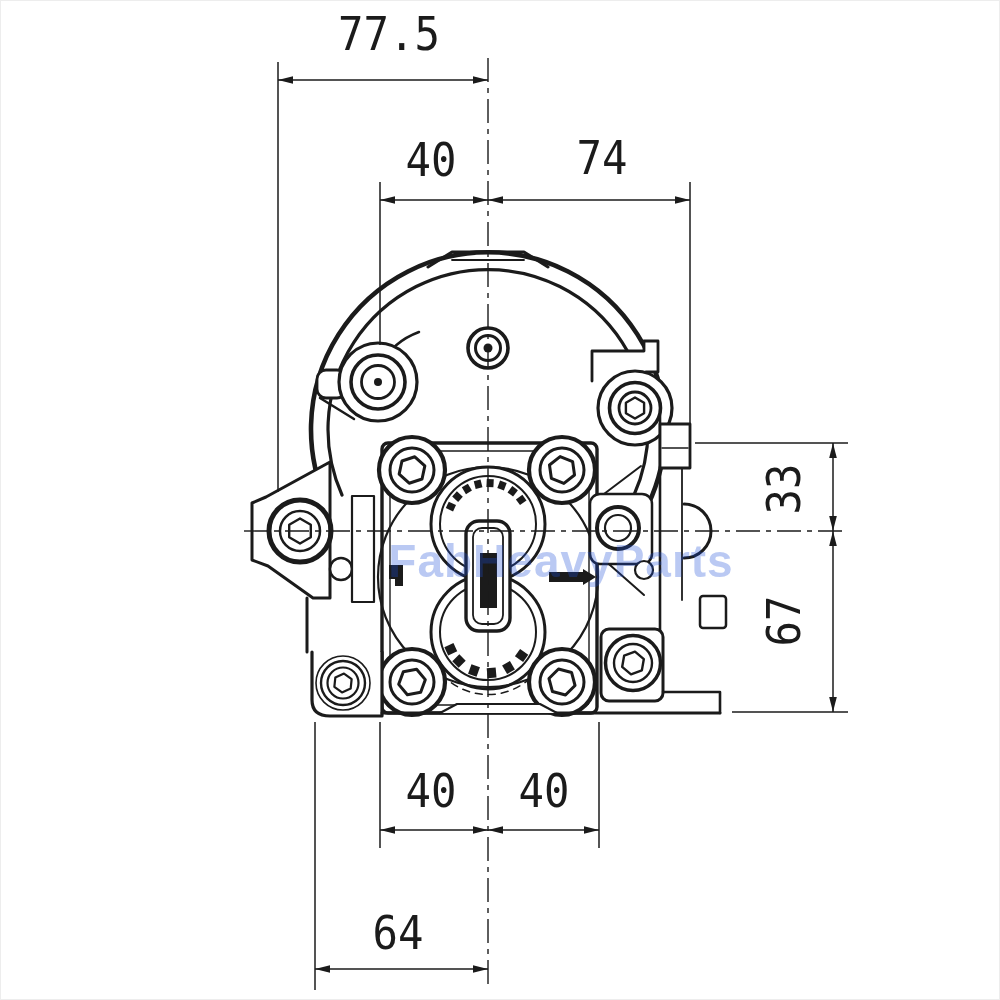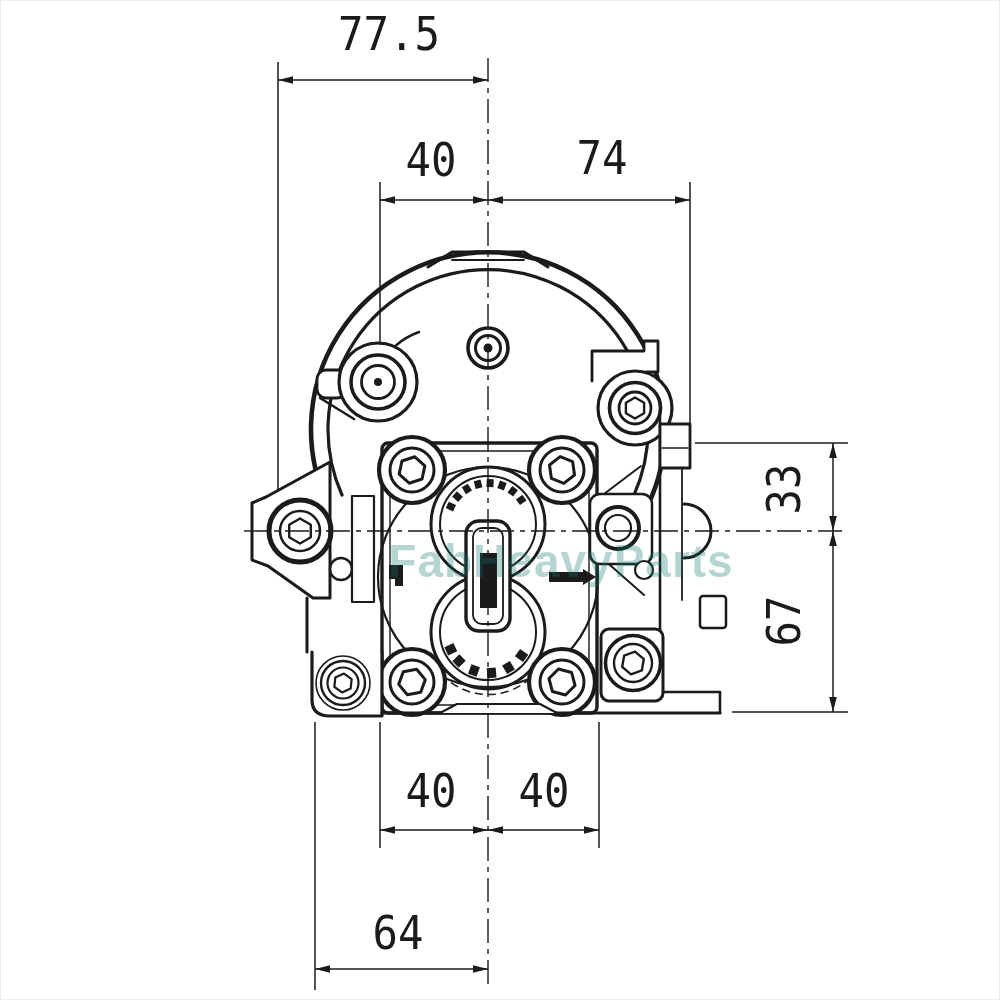--- a/index.html
+++ b/index.html
@@ -11,21 +11,21 @@
   #drawing-svg{position:absolute;left:0;top:0;}
   .dim-label{
     position:absolute;font-size:46px;line-height:1;color:#1b1b1b;
     transform:translate(-50%,-50%) scaleX(.92);white-space:nowrap;
     font-family:"DejaVu Sans Mono", monospace;
   }
   .dim-label.vert{transform:translate(-50%,-50%) rotate(-90deg) scaleX(.92);}
   .watermark{
     position:absolute;left:561px;top:561px;transform:translate(-50%,-50%);
     font-family:"Liberation Sans", sans-serif;font-weight:bold;font-size:46px;
-    color:#0f766e;opacity:.30;letter-spacing:1px;white-space:nowrap;
+    color:#1d4ed8;opacity:.30;letter-spacing:1px;white-space:nowrap;
   }
 </style>
 </head>
 <body>
 
 <div id="canvas">
 
   <svg id="drawing-svg" width="1000" height="1000" viewBox="0 0 1000 1000">
 
     <g stroke="#1b1b1b" fill="none" stroke-linecap="round" stroke-linejoin="round">

